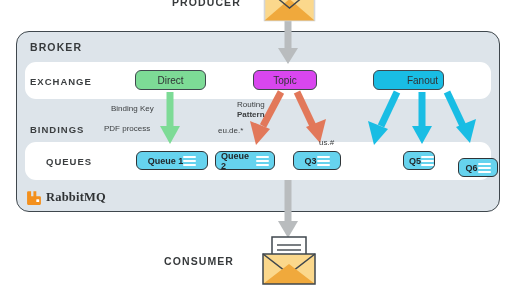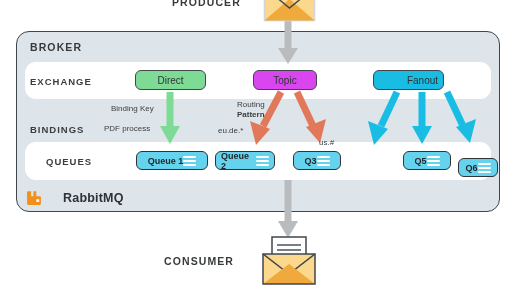--- a/index.html
+++ b/index.html
@@ -94,35 +94,35 @@
     background:#ffffff;border-radius:1px;
   }
   .q-lines i:nth-child(1){top:0.5px;}
   .q-lines i:nth-child(2){top:4.5px;}
   .q-lines i:nth-child(3){top:8.5px;}
 
   #q1{left:136px;top:151px;width:72px;}
   #q2{left:215px;top:151px;width:60px;}
   #q3{left:293px;top:151px;width:48px;}
   #q4{left:348px;top:151px;width:48px;}
-  #q5{left:403px;top:151px;width:48px;}
+  #q5{left:403px;top:151px;width:32px;}
   #q6{left:458px;top:151px;width:40px;margin-top:7px;}
 
   
   #lbl-exchange{left:30px;top:76px;}
   #lbl-bindings{left:30px;top:124px;}
   #lbl-queues{left:30px;top:156px;margin-left:16px;}
 
   
   #arrows{position:absolute;left:0;top:0;width:516px;height:289px;}
 
   
   #rabbit-logo{
     position:absolute;left:27px;top:190px;
-    display:flex;align-items:center;gap:22px;
+    display:flex;align-items:center;gap:5px;font-family:Liberation Serif, serif;
   }
   #rabbit-mark{
     width:14px;height:15px;position:relative;display:block;
   }
   #rabbit-text{
     font-weight:bold;font-size:12.5px;color:#2f3234;letter-spacing:0.2px;
   }
 
   
   #producer-label{position:absolute;left:172px;top:-4px;}

